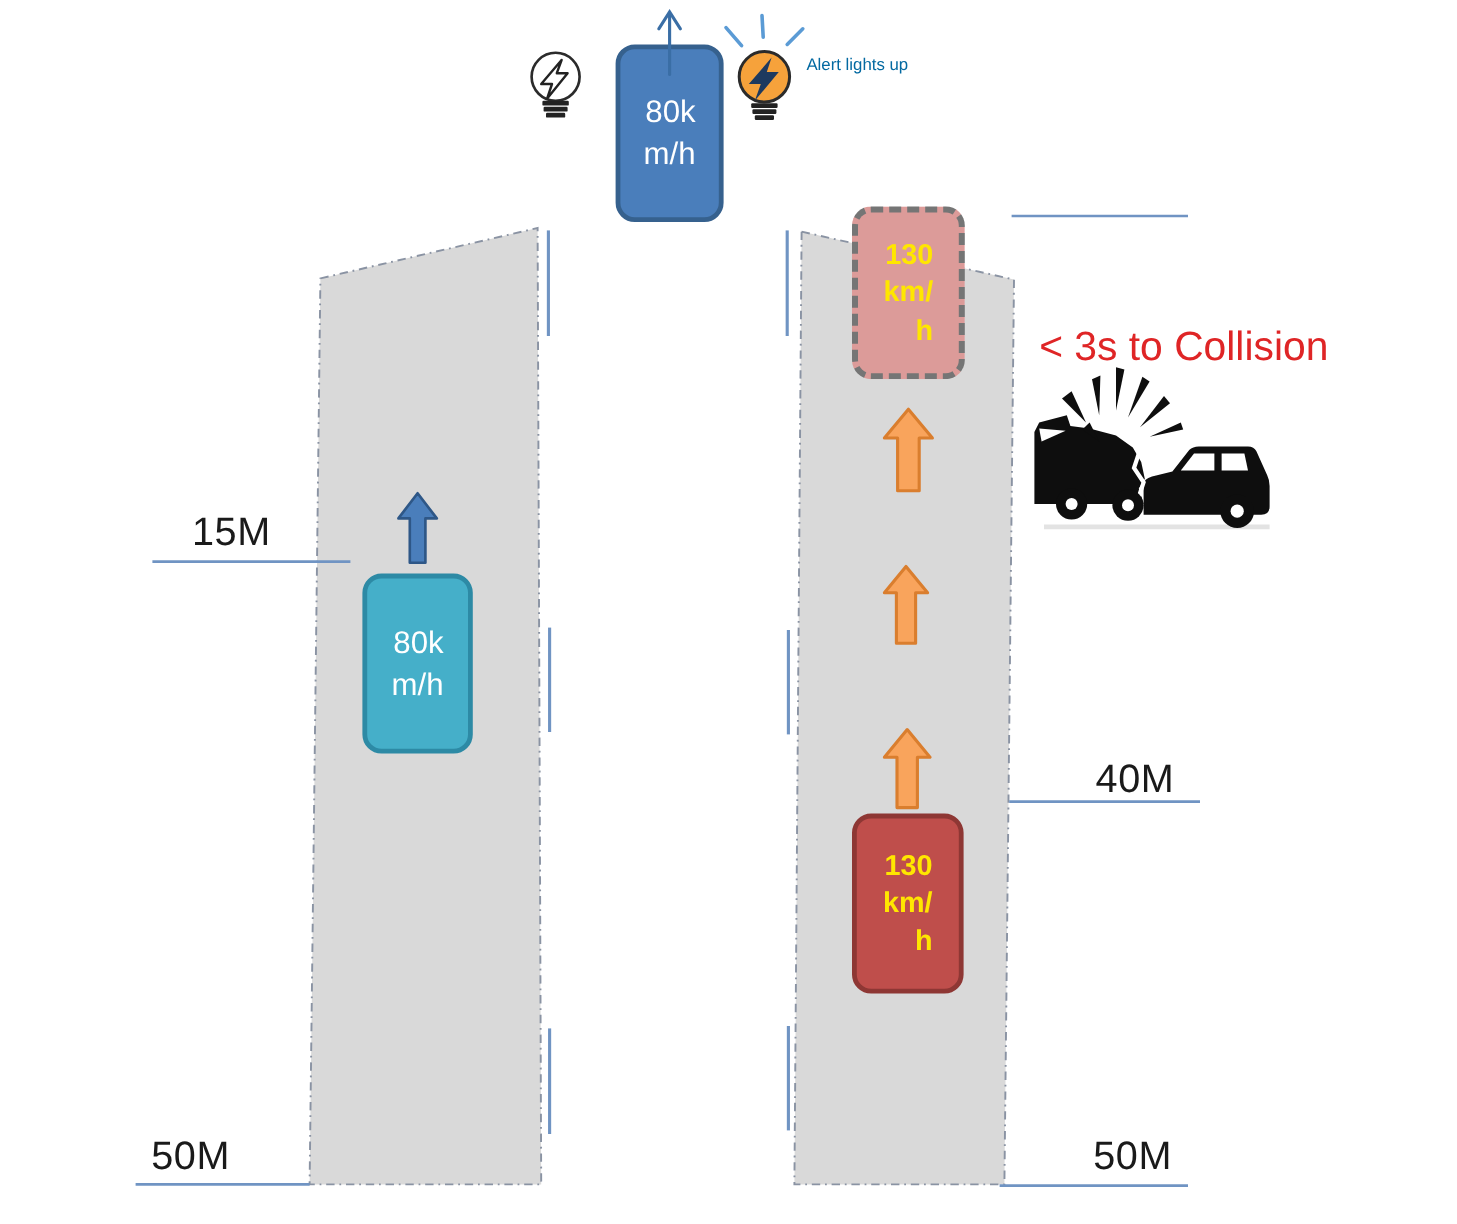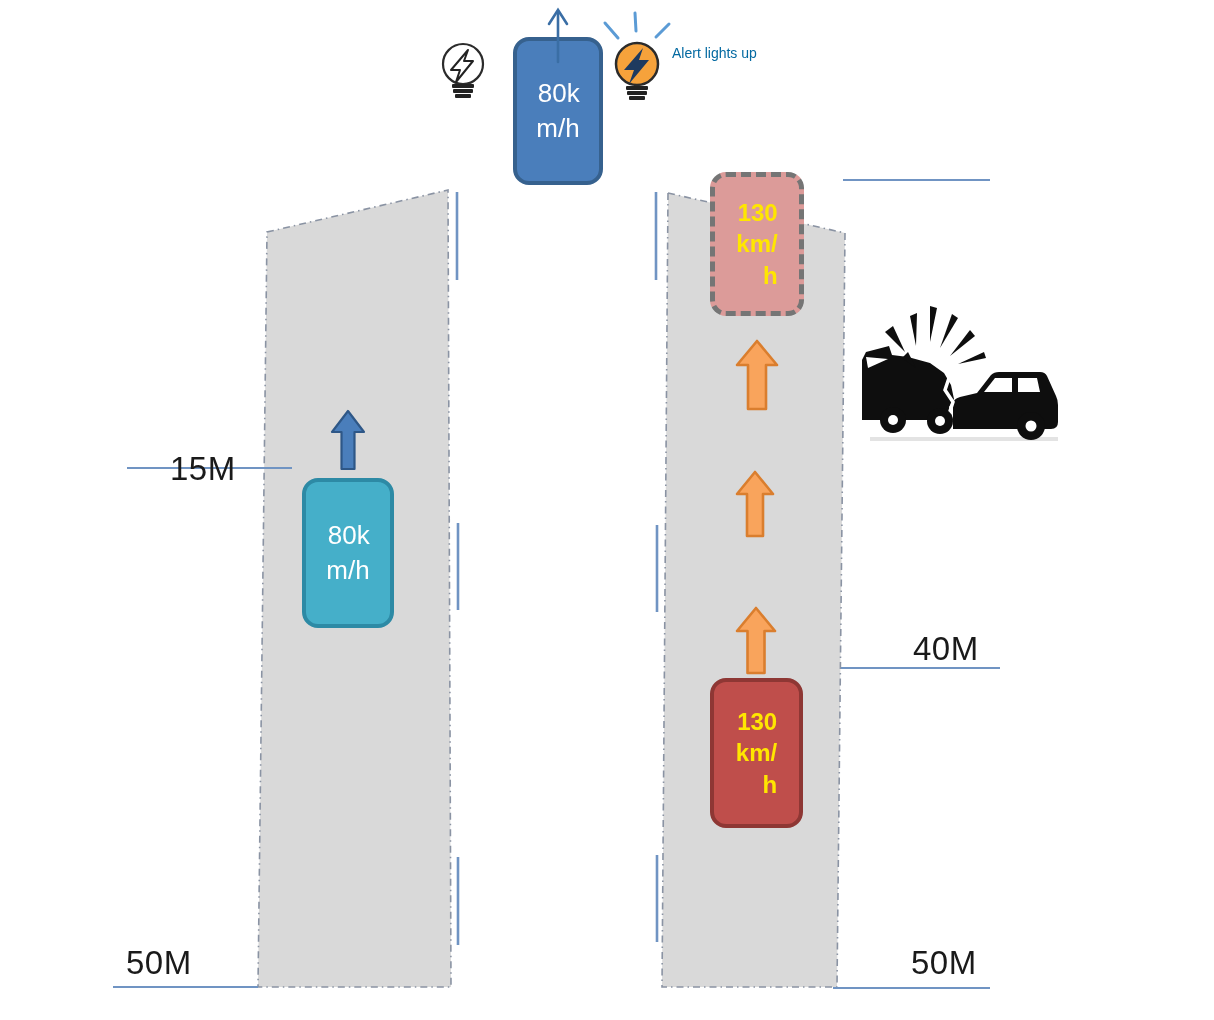--- a/index.html
+++ b/index.html
@@ -23,21 +23,21 @@
   .vbox-pink  { left:710px; top:172px; width:94px; height:144px;
     background:#dc9b99; border:5px dashed #757575;
     color:#ffe600; font-size:24px; font-weight:bold; line-height:1.3; }
   .vbox-red   { left:710px; top:678px; width:93px; height:150px;
     background:#bf4e4b; border:4px solid #8e3734;
     color:#ffe600; font-size:24px; font-weight:bold; line-height:1.3; }
   .mlabel {
     position:absolute; z-index:1; color:#1a1a1a;
     font-size:33px; line-height:1; letter-spacing:0.5px;
   }
-  .lbl-15m  { left:170px; top:426px;margin-top:26px; }
+  .lbl-15m  { left:160px; top:426px; }
   .lbl-50mL { left:126px; top:946px; }
   .lbl-30m  { left:913px; top:632px; }
   .lbl-50mR { left:911px; top:946px; }
   .alert-label {
     position:absolute; z-index:1; left:672px; top:46px;
     color:#0369a1; font-size:14px; line-height:1;
   }
   .collision-label {
     position:absolute; z-index:1; left:866px; top:272px;
     color:#df2526; font-size:34px; line-height:1;
@@ -92,20 +92,21 @@
 km/
 h</span>
   </div>
 
   <div class="mlabel lbl-15m">15M</div>
   <div class="mlabel lbl-50mL">50M</div>
   <div class="mlabel lbl-30m">40M</div>
   <div class="mlabel lbl-50mR">50M</div>
 
   <div class="alert-label">Alert lights up</div>
+  <div class="collision-label">&lt; 3s to Collision</div>
 
   <svg class="layer fg" width="1214" height="1020" viewBox="0 0 1214 1020">
 
     <g stroke="#3a6ea5" stroke-width="2.6" fill="none" stroke-linecap="round">
       <line x1="558" y1="62" x2="558" y2="12"></line>
       <polyline points="549,24 558,10 567,24"></polyline>
     </g>
 
     <g>
       <circle cx="463" cy="64" r="20" fill="#ffffff" stroke="#2b2b2b" stroke-width="2.2"></circle>

